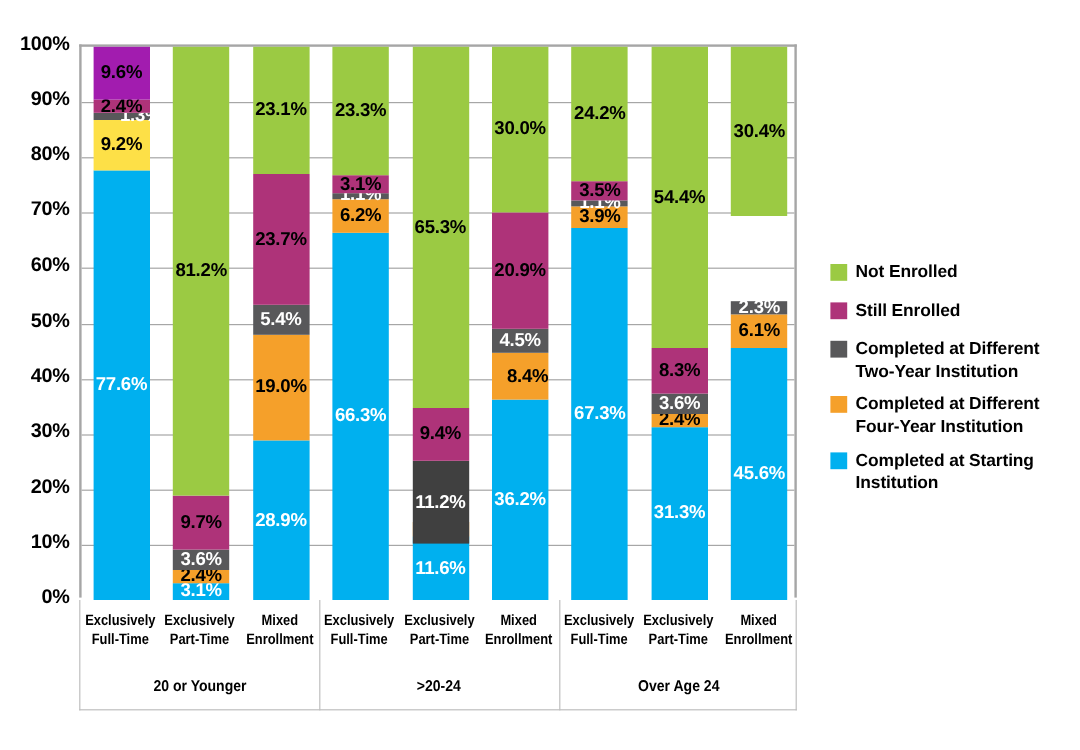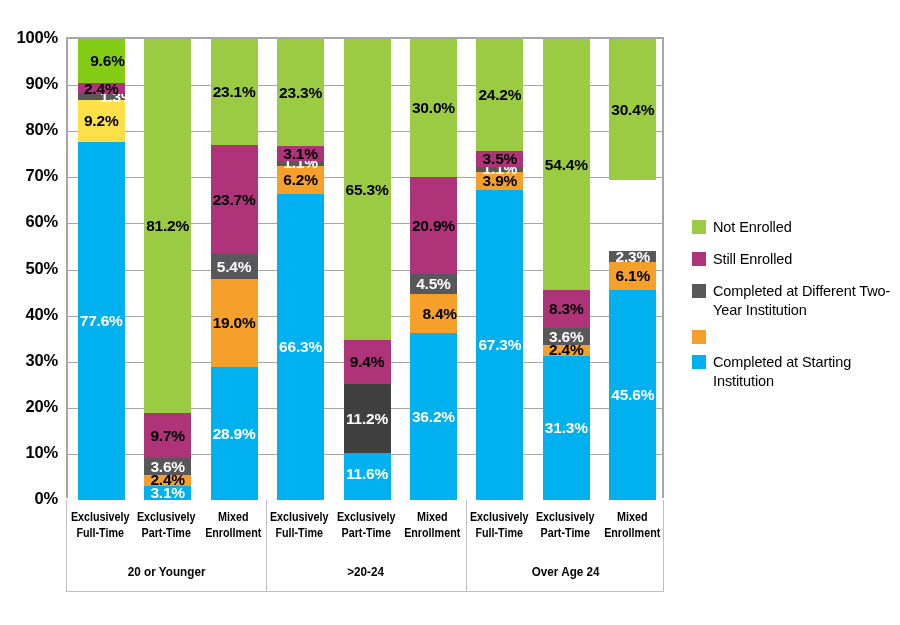--- a/index.html
+++ b/index.html
@@ -153,20 +153,21 @@
     height: 14px;
     flex: 0 0 14px;
     margin-top: 2px;
     margin-right: 7px;
   }
   .legend-text {
     font-size: 14.5px;
     color: #000000;
     line-height: 1.3;
     letter-spacing: -0.1px;
+    font-weight: bold;
   }
 </style>
 </head>
 <body>
 
 <div id="chart-root">
 
   <div id="y-axis">
       <div class="ytick" style="top: 468px;">0%</div>
       <div class="ytick" style="top: 421.9px;">10%</div>
@@ -200,21 +201,21 @@
           </div>
           <div class="seg" style="background: #fde047; height: 42.412px; top: 60.852px;">
             <span class="seg-label lbl-dark">9.2%</span>
           </div>
           <div class="seg" style="background: rgb(88, 88, 90); height: 5.993px; top: 54.859px; padding-left: 32px;">
             <span class="seg-label lbl-light">1.3%</span>
           </div>
           <div class="seg" style="background: rgb(174, 51, 121); height: 11.064px; top: 43.795px;">
             <span class="seg-label lbl-dark">2.4%</span>
           </div>
-          <div class="seg" style="background: #84cc16; height: 44.256px; top: -0.461px; justify-content: flex-end;">
+          <div class="seg" style="background: #a21caf; height: 44.256px; top: -0.461px;">
             <span class="seg-label lbl-dark">9.6%</span>
           </div>
         </div>
         <div class="bar" style="left: 76.1667px; width: 47px;">
           <div class="seg" style="background: rgb(0, 176, 239); height: 14.291px; top: 446.709px;">
             <span class="seg-label lbl-light">3.1%</span>
           </div>
           <div class="seg" style="background: rgb(245, 160, 42); height: 11.064px; top: 435.645px;">
             <span class="seg-label lbl-dark">2.4%</span>
           </div>
@@ -405,20 +406,21 @@
       <div class="legend-row">
         <span class="legend-swatch" style="background: rgb(174, 51, 121);"></span>
         <span class="legend-text">Still Enrolled</span>
       </div>
       <div class="legend-row" style="margin-bottom: 9px;">
         <span class="legend-swatch" style="background: rgb(88, 88, 90);"></span>
         <span class="legend-text">Completed at Different Two-Year Institution</span>
       </div>
       <div class="legend-row" style="margin-bottom: 9px;">
         <span class="legend-swatch" style="background: rgb(245, 160, 42);"></span>
+        <span class="legend-text">Completed at Different Four-Year Institution</span>
       </div>
       <div class="legend-row" style="margin-bottom: 9px;">
         <span class="legend-swatch" style="background: rgb(0, 176, 239);"></span>
         <span class="legend-text">Completed at Starting Institution</span>
       </div>
     </div>
 
 </div>
 
 </body></html>

